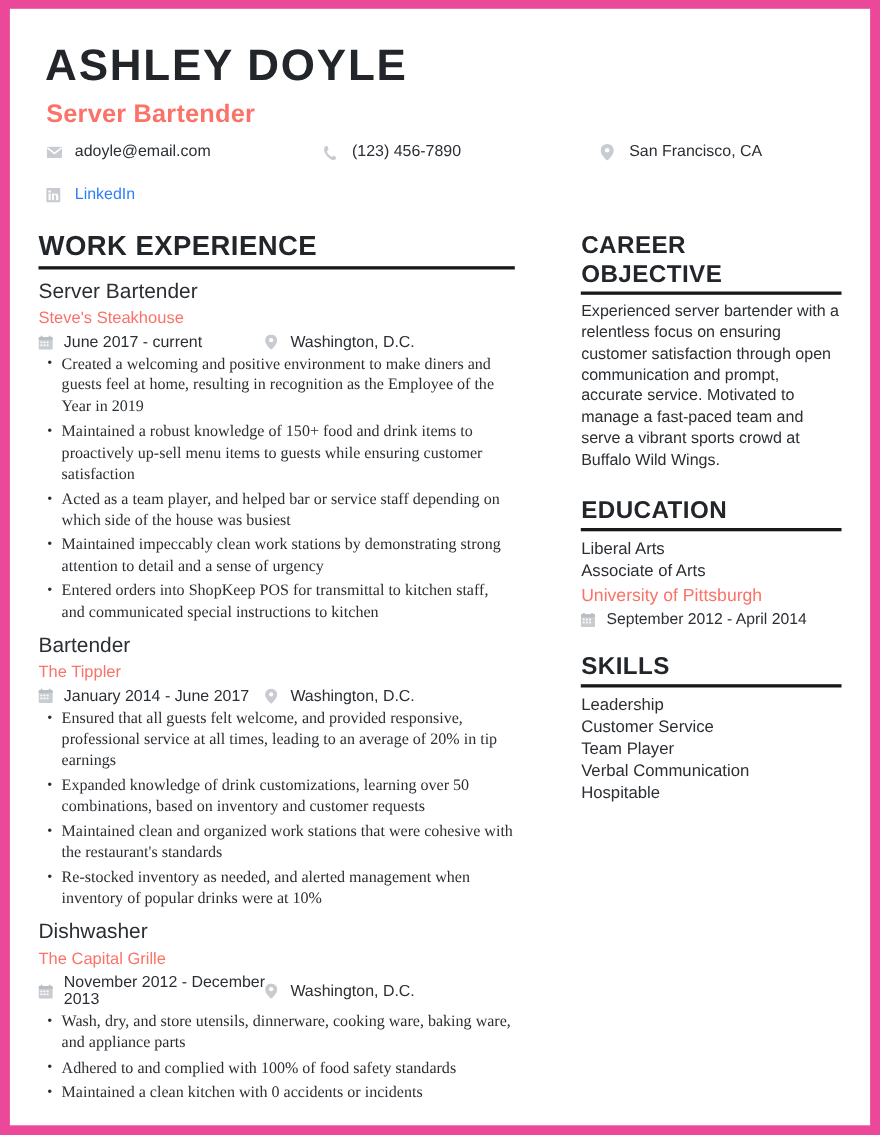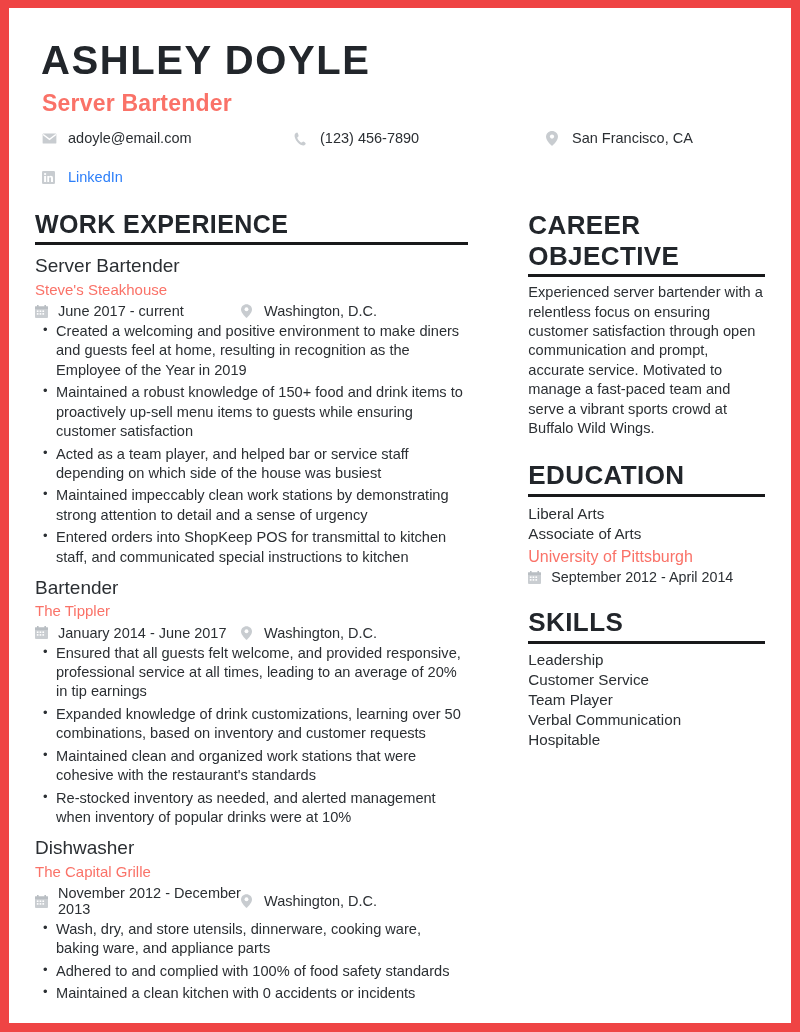--- a/index.html
+++ b/index.html
@@ -12,21 +12,21 @@
   body {
     background: #17191c;
     font-family: "Liberation Sans", "DejaVu Sans", sans-serif;
     -webkit-font-smoothing: antialiased;
   }
 
   
   .page-frame {
     width: 800px;
     height: 1032px;
-    background: #ef4444;
+    background: #ec4899;
     padding: 8px 9px 9px 9px;
   }
   .page {
     width: 782px;
     height: 1015px;
     background: #ffffff;
     padding: 26px 26px 0 26px;
     position: relative;
     overflow: hidden;
   }
@@ -91,21 +91,21 @@
     font-weight: 700;
     color: #22262b;
     letter-spacing: .4px;
     line-height: 1.18;
     text-transform: uppercase;
   }
   .sec-rule {
     border-bottom: 3px solid #18191b;
     margin-top: 3px;
   }
-  .col-right .sec-head { font-size: 26px; }
+  .col-right .sec-head { font-size: 22px; }
 
   
   .job { margin-top: 8px; }
   .job-title {
     font-size: 19px;
     color: #2b2f33;
     font-weight: 400;
     line-height: 1.34;
   }
   .job-company {
@@ -123,20 +123,21 @@
     color: #2b2f33;
   }
   .job-meta .meta-date { display: flex; align-items: center; width: 206px; }
   .job-meta .meta-loc  { display: flex; align-items: center; text-align: center; }
   .job-meta .ic { width: 17px; min-width: 17px; margin-right: 6px; display:inline-flex; align-items:center;}
 
   ul.bullets {
     list-style: none;
     margin: 3px 0 0 0;
     padding: 0;
+    font-family: Liberation Serif, serif;
   }
   ul.bullets li {
     position: relative;
     padding-left: 21px;
     font-size: 14.6px;
     line-height: 1.33;
     color: #2b2f33;
     margin-bottom: 3px;
   }
   ul.bullets li::before {

